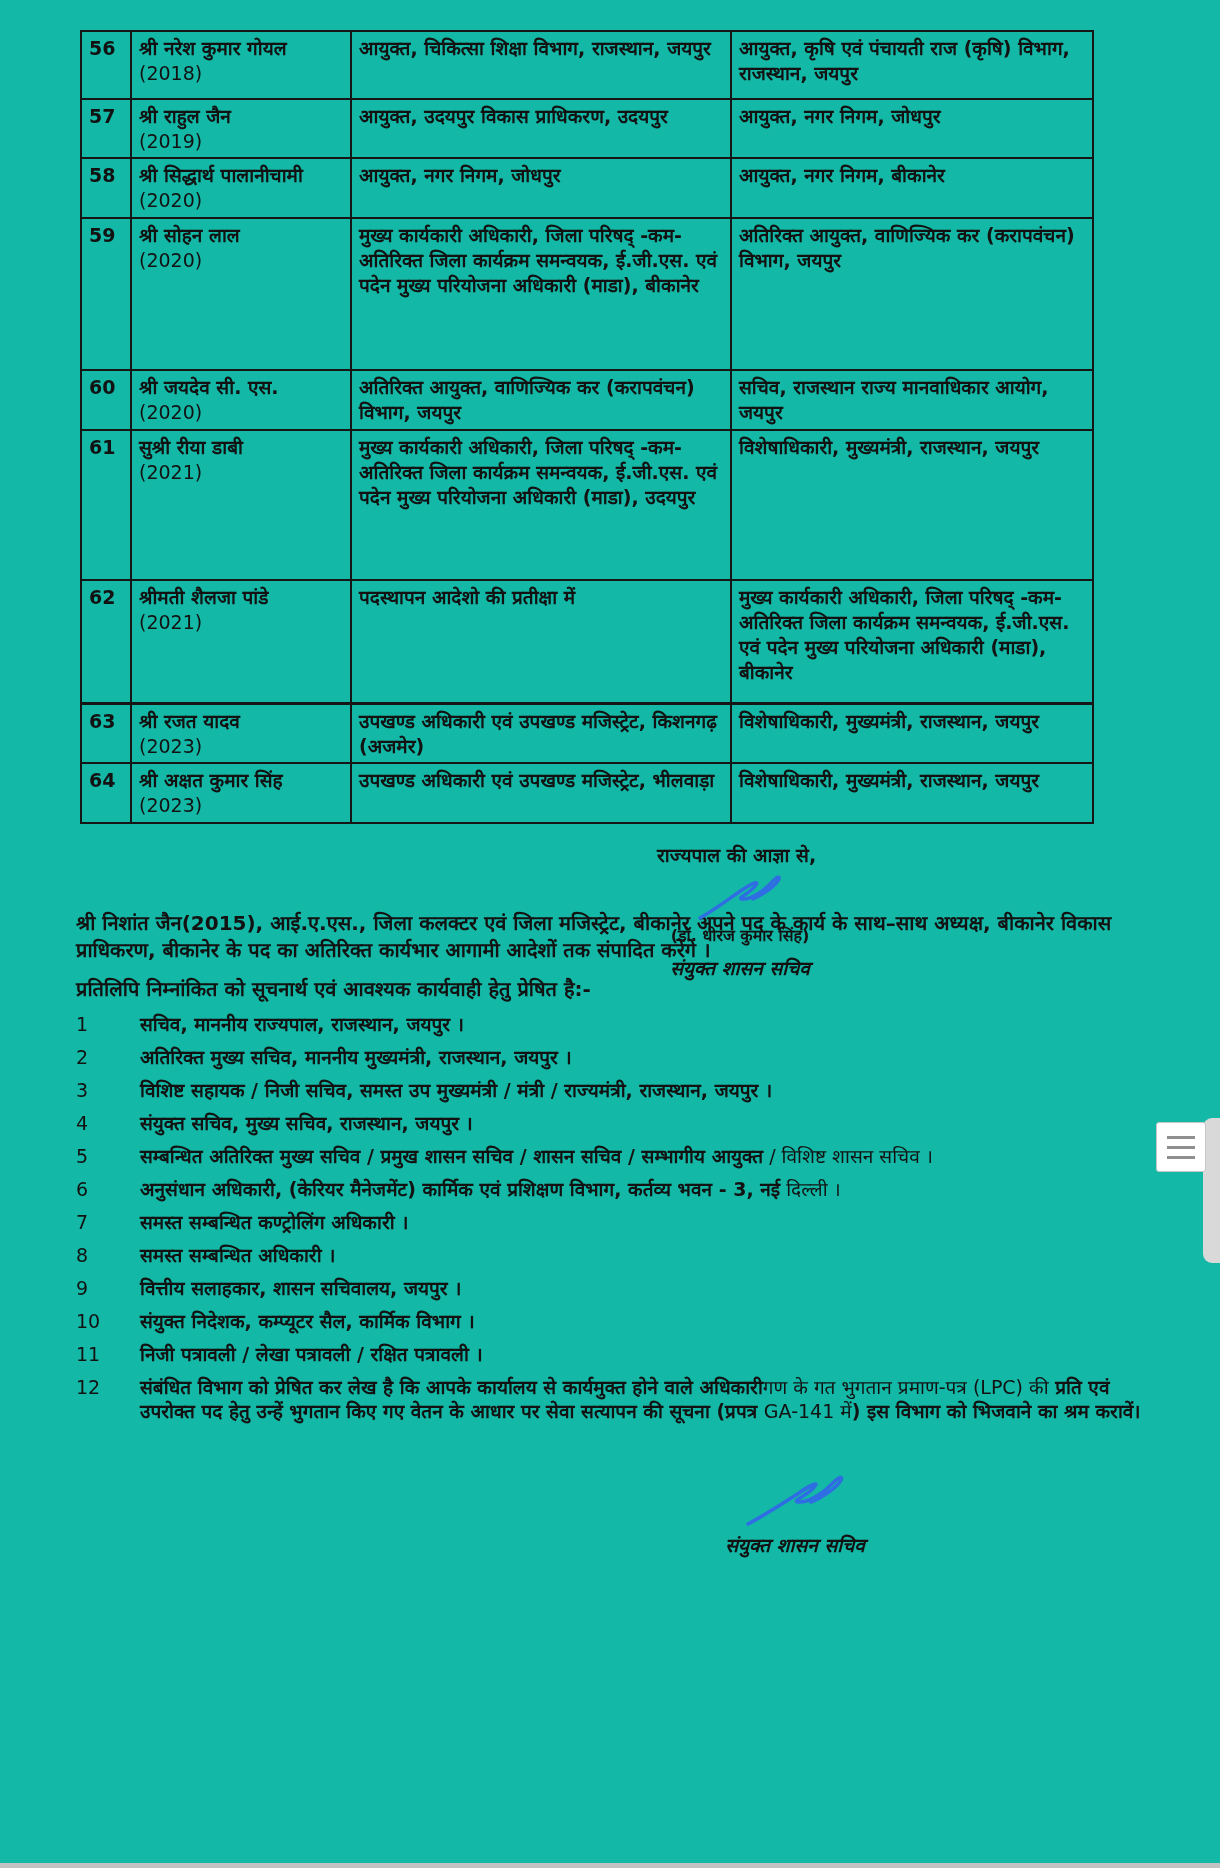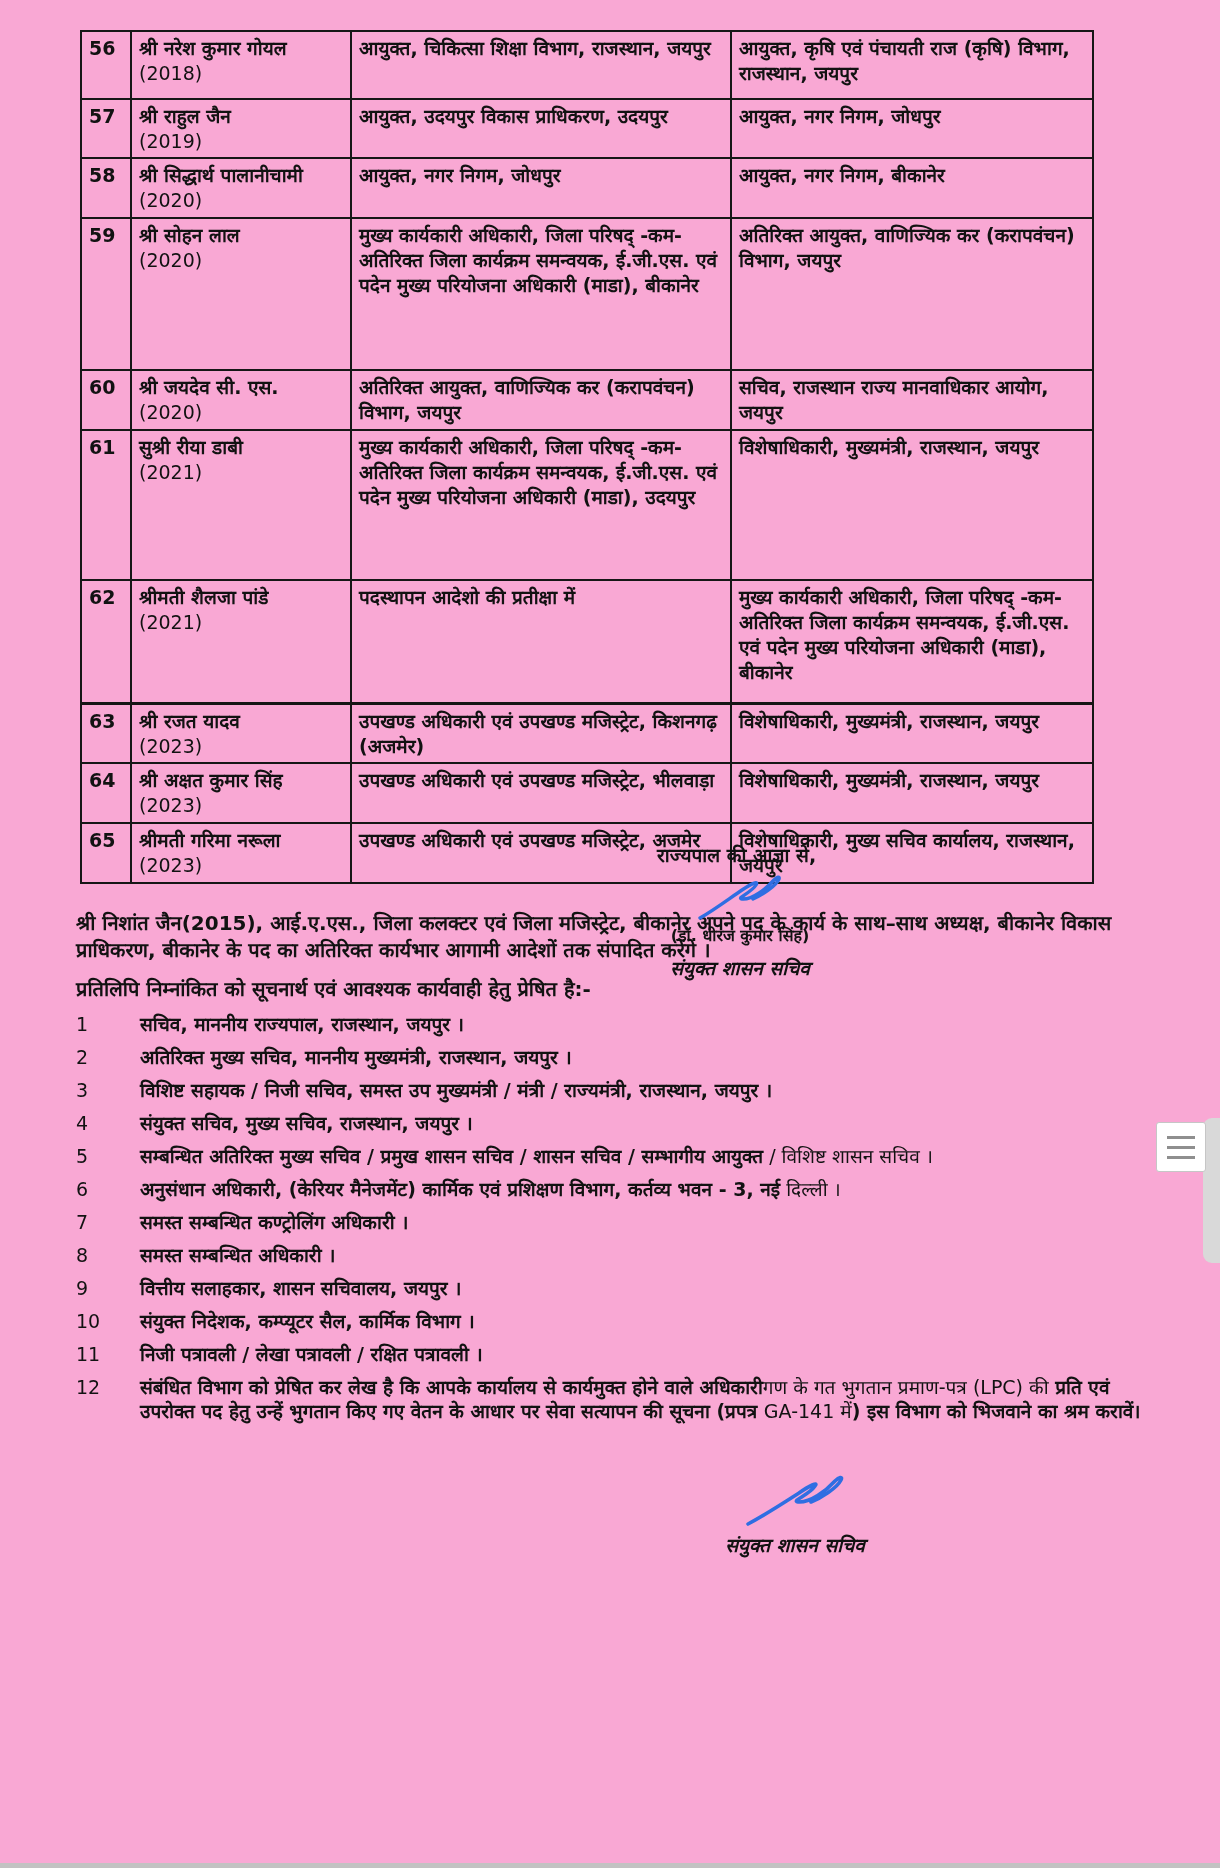--- a/index.html
+++ b/index.html
@@ -1,17 +1,17 @@
 <!DOCTYPE html>
 <html lang="hi"><head>
 <meta charset="utf-8">
 <style>
   html,body { margin:0; padding:0; background:#ffffff; }
   .page {
-    position:relative; width:1220px; height:1868px; background:#f9a8d4;
+    position:relative; width:1220px; height:1868px; background:#14b8a6;
     font-family:"DejaVu Sans", sans-serif; color:#121212; overflow:hidden;
   }
 
   
   table.transfer {
     position:absolute; left:80px; top:30px; width:1012px;
     border-collapse:collapse; table-layout:fixed;
   }
   table.transfer td {
     border:2px solid #161616; vertical-align:top;
@@ -141,26 +141,20 @@
           <td class="c-name"><span>श्री रजत यादव</span><span class="year">(2023)</span></td>
           <td class="c-from">उपखण्ड अधिकारी एवं उपखण्ड मजिस्ट्रेट, किशनगढ़ (अजमेर)</td>
           <td class="c-to">विशेषाधिकारी, मुख्यमंत्री, राजस्थान, जयपुर</td>
         </tr>
         <tr class="r-8">
           <td class="c-sno">64</td>
           <td class="c-name"><span>श्री अक्षत कुमार सिंह</span><span class="year">(2023)</span></td>
           <td class="c-from">उपखण्ड अधिकारी एवं उपखण्ड मजिस्ट्रेट, भीलवाड़ा</td>
           <td class="c-to">विशेषाधिकारी, मुख्यमंत्री, राजस्थान, जयपुर</td>
         </tr>
-        <tr class="r-9">
-          <td class="c-sno">65</td>
-          <td class="c-name"><span>श्रीमती गरिमा नरूला</span><span class="year">(2023)</span></td>
-          <td class="c-from">उपखण्ड अधिकारी एवं उपखण्ड मजिस्ट्रेट, अजमेर</td>
-          <td class="c-to">विशेषाधिकारी, मुख्य सचिव कार्यालय, राजस्थान, जयपुर</td>
-        </tr>
       </tbody>
   </table>
 
   <div class="note">श्री निशांत जैन(2015), आई.ए.एस., जिला कलक्टर एवं जिला मजिस्ट्रेट, बीकानेर अपने पद के कार्य के साथ–साथ अध्यक्ष, बीकानेर विकास प्राधिकरण, बीकानेर के पद का अतिरिक्त कार्यभार आगामी आदेशों तक संपादित करेंगे ।</div>
 
   <div class="sign-block">
     <div class="by-order">राज्यपाल की आज्ञा से,</div>
     <svg class="sig" width="88" height="50" viewBox="0 0 88 50">
       <path fill="none" stroke="#2f6ee2" stroke-width="3.4" stroke-linecap="round" stroke-linejoin="round" d="M4 46 C 18 38, 34 26, 46 18 C 55 12, 63 8, 60 13 C 55 21, 40 26, 46 27 C 56 28, 70 17, 78 8 C 81 5, 84 4, 83 7 C 80 14, 66 23, 57 27"></path>
     </svg>

